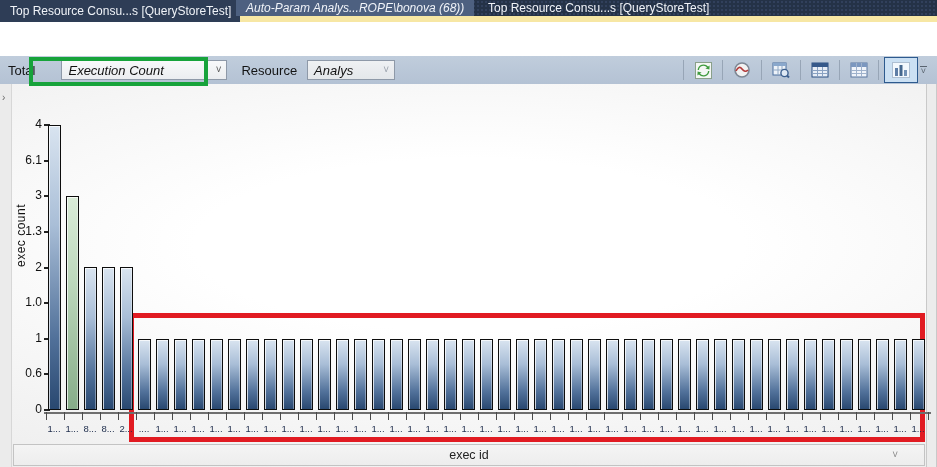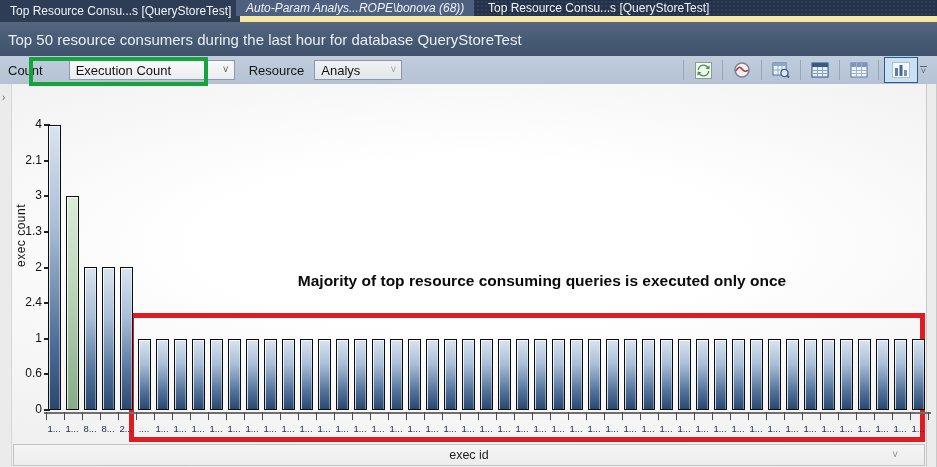--- a/index.html
+++ b/index.html
@@ -24,21 +24,21 @@
     background:linear-gradient(180deg,#55677f 0%,#475a74 55%,#41536c 100%);
     color:#e9eef5; font-size:15px; display:flex; align-items:center; padding-left:8px; }
 
   
   .tbar { position:absolute; left:0; top:56px; width:100%; height:28px;
     background:linear-gradient(180deg,#c0cddc 0%,#b4c2d4 100%);
     display:flex; align-items:center; font-size:13px; color:#141414; }
   .tbar-label { margin-left:8px; }
   .dd { position:relative; height:20px; background:linear-gradient(#f8f9fa,#ebedf0);
     border:1px solid #8e99a8; font-size:13px; color:#111; display:flex; align-items:center;
-    padding:0 22px 0 6px; cursor:default; }
+    padding:0 22px 0 6px; cursor:default;font-style:italic; }
   .dd-metric { width:166px; margin-left:26px; }
   .dd-stat  { width:88px;  margin-left:10px; background:linear-gradient(#eff1f3,#e4e7ea); }
   .dd-chev { position:absolute; right:5px; top:3px; font-size:10px; color:#555; }
   .dd-chev.dim { color:#9aa2ac; }
   .stat-label { margin-left:14px; }
   .metric-box { position:absolute; left:29px; top:57px; width:179px; height:29px;
     border:4px solid #17a33b; pointer-events:none; z-index:30; }
 
   .tbar-right { margin-left:auto; display:flex; align-items:center; height:100%; padding-right:4px; }
   .tsep { width:1px; height:20px; background:#97a5b6; margin:0 5px; }
@@ -95,26 +95,23 @@
     </div>
     <div class="tab tab-2">
       <span>Auto-Param Analys...ROPE\bonova (68))</span>
     </div>
     <div class="tab tab-3">
       <span>Top Resource Consu...s [QueryStoreTest]</span>
     </div>
     <div class="tab-underline"></div>
   </div>
 
-  <div class="hdr">
-    <span>Top 50 resource consumers during the last hour for database QueryStoreTest</span>
-  </div>
 
   <div class="tbar">
-    <span class="tbar-label">Count</span>
+    <span class="tbar-label">Total</span>
     <div class="dd dd-metric">
       <span>Execution Count</span>
       <span class="dd-chev">˅</span>
     </div>
     <span class="tbar-label stat-label">Resource</span>
     <div class="dd dd-stat">
       <span>Analys</span>
       <span class="dd-chev dim">˅</span>
     </div>
 
@@ -178,41 +175,40 @@
 
   <div class="metric-box"></div>
 
   <div class="left-strip">
     <span class="chev">›</span>
   </div>
   <div class="right-strip"></div>
 
   <div id="chart-canvas">
     <span class="ylab">exec count</span>
-    <div class="annotation">Majority of top resource consuming queries is executed only once</div>
     <div class="red-box"></div>
     <div class="xstrip">
       <span>exec id</span>
       <span class="chev">˅</span>
     </div>
   <div class="ytick-lab" style="left: 4px; top: 318px;">0</div>
       <div class="ytick-dash" style="left: 32px; top: 325px;"></div>
       <div class="ytick-lab" style="left: 4px; top: 282.375px;">0.6</div>
       <div class="ytick-dash" style="left: 32px; top: 289.375px;"></div>
       <div class="ytick-lab" style="left: 4px; top: 246.75px;">1</div>
       <div class="ytick-dash" style="left: 32px; top: 253.75px;"></div>
-      <div class="ytick-lab" style="left: 4px; top: 211.125px;">2.4</div>
+      <div class="ytick-lab" style="left: 4px; top: 211.125px;">1.0</div>
       <div class="ytick-dash" style="left: 32px; top: 218.125px;"></div>
       <div class="ytick-lab" style="left: 4px; top: 175.5px;">2</div>
       <div class="ytick-dash" style="left: 32px; top: 182.5px;"></div>
       <div class="ytick-lab" style="left: 4px; top: 139.875px;">1.3</div>
       <div class="ytick-dash" style="left: 32px; top: 146.875px;"></div>
       <div class="ytick-lab" style="left: 4px; top: 104.25px;">3</div>
       <div class="ytick-dash" style="left: 32px; top: 111.25px;"></div>
-      <div class="ytick-lab" style="left: 4px; top: 68.625px;">2.1</div>
+      <div class="ytick-lab" style="left: 4px; top: 68.625px;">6.1</div>
       <div class="ytick-dash" style="left: 32px; top: 75.625px;"></div>
       <div class="ytick-lab" style="left: 4px; top: 33px;">4</div>
       <div class="ytick-dash" style="left: 32px; top: 40px;"></div>
       <div class="bar" style="left: 36px; top: 41px; height: 285px;"></div>
       <div class="xlab" style="left: 33px; top: 339px;">1...</div>
       <div class="bar hl" style="left: 54px; top: 112px; height: 214px;"></div>
       <div class="xlab" style="left: 51px; top: 339px;">1...</div>
       <div class="bar" style="left: 72px; top: 183px; height: 143px;"></div>
       <div class="xlab" style="left: 69px; top: 339px;">8...</div>
       <div class="bar" style="left: 90px; top: 183px; height: 143px;"></div>

